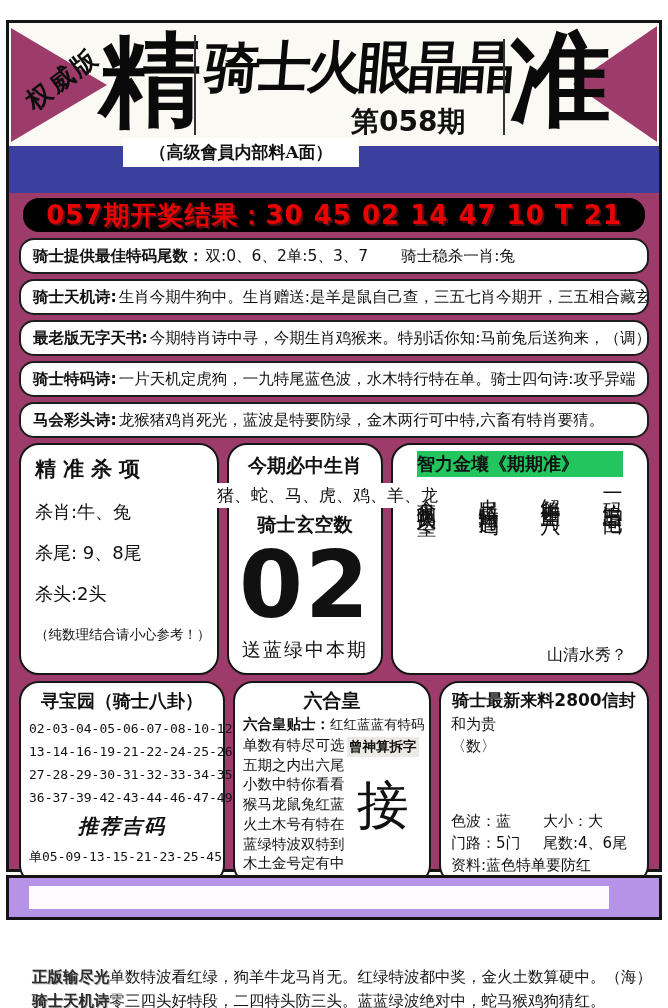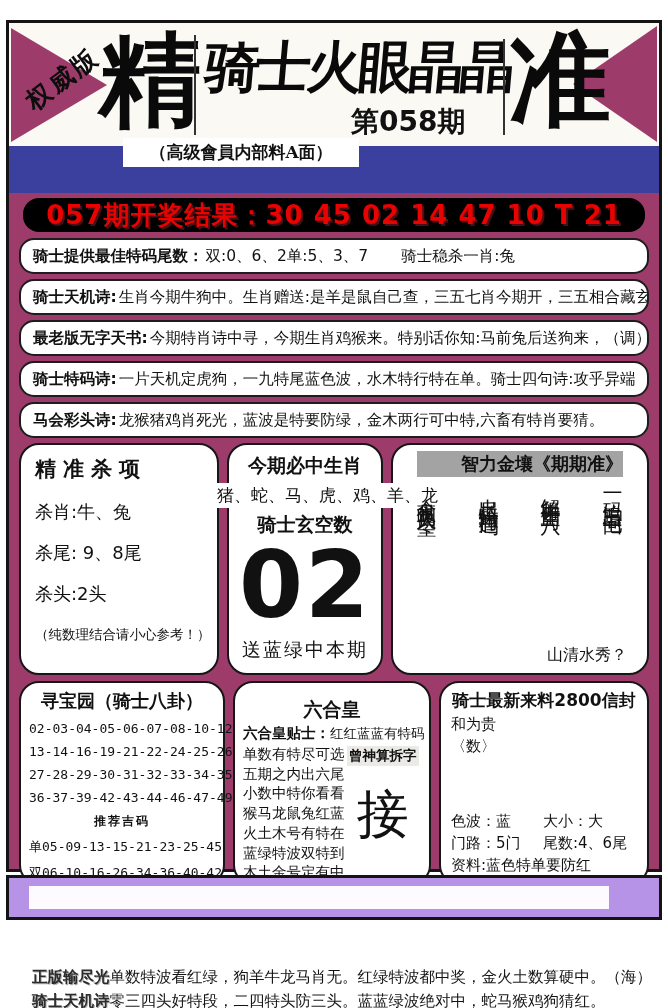--- a/index.html
+++ b/index.html
@@ -56,36 +56,36 @@
   .boxA .knote{font-size:13.5px;margin-top:20px;white-space:nowrap;}
   .boxB{width:156px;padding:8px 6px;text-align:center;}
   .boxB .btitle{font-size:19px;font-weight:bold;margin:0 0 4px;}
   .boxB .zodiacs{position:relative;z-index:3;margin:0 -18px;background:#ffffff;font-size:17px;
                  white-space:nowrap;padding:1px 0;}
   .boxB .xksub{font-size:19px;font-weight:bold;margin:4px 0 0;}
   .boxB .bignum{font-size:92px;font-weight:900;line-height:1.05;letter-spacing:2px;
                 font-family:"DejaVu Sans",sans-serif;}
   .boxB .bfoot{font-size:19px;margin-top:2px;letter-spacing:2px;}
   .boxC{flex:1;padding:6px 10px;}
-  .boxC .btitle{text-align:right;font-size:18px;font-weight:bold;background:#a3a3a3;
+  .boxC .btitle{text-align:left;font-size:18px;font-weight:bold;background:#22c55e;
                 margin:0 14px 6px;padding:1px 0;white-space:nowrap;}
   .vcols{display:flex;justify-content:space-between;padding:0 12px;height:158px;}
   .vcol{writing-mode:vertical-rl;text-orientation:upright;font-size:20px;letter-spacing:3px;
         line-height:1.2;}
   .boxC .cfoot{text-align:right;font-size:16px;margin:4px 10px 0;}
   
   .lower{display:flex;gap:8px;height:204px;margin:6px 2px 0;}
   .boxD{width:206px;padding:6px 8px;text-align:center;}
   .boxD .btitle{font-size:18px;font-weight:bold;white-space:nowrap;margin-bottom:2px;}
   .boxD .numrow{font-size:13px;font-family:"DejaVu Sans Mono",monospace;letter-spacing:0;
                 margin:8px 0;white-space:nowrap;}
-  .boxD .dsub{font-size:12px;font-weight:bold;letter-spacing:2px;margin:2px 0;}
+  .boxD .dsub{font-size:20px;font-weight:bold;letter-spacing:2px;margin:2px 0;font-style:italic;}
   .boxD .oerow{font-size:13px;font-family:"DejaVu Sans Mono",monospace;text-align:left;
                margin:8px 0;white-space:nowrap;}
-  .boxE{width:198px;padding:14px 8px;}
+  .boxE{width:198px;padding:5px 8px;}
   .boxE .btitle{text-align:center;font-size:19px;font-weight:bold;margin-bottom:1px;}
   .boxE .tipline{font-size:13.5px;white-space:nowrap;}
   .boxE .tipline .lbl{font-weight:bold;font-size:14.5px;}
   .boxE .erow{display:flex;margin-top:2px;}
   .poem{flex:1;font-size:14.5px;line-height:1.36;white-space:nowrap;}
   .oracle{width:78px;text-align:center;}
   .oracle .olabel{font-size:13.5px;font-weight:bold;background:#eceae6;padding:1px 2px;
                   white-space:nowrap;display:inline-block;}
   .oracle .ochar{font-size:52px;font-family:"DejaVu Serif","DejaVu Sans",serif;margin-top:14px;}
   .boxF{flex:1;padding:6px 10px;}

